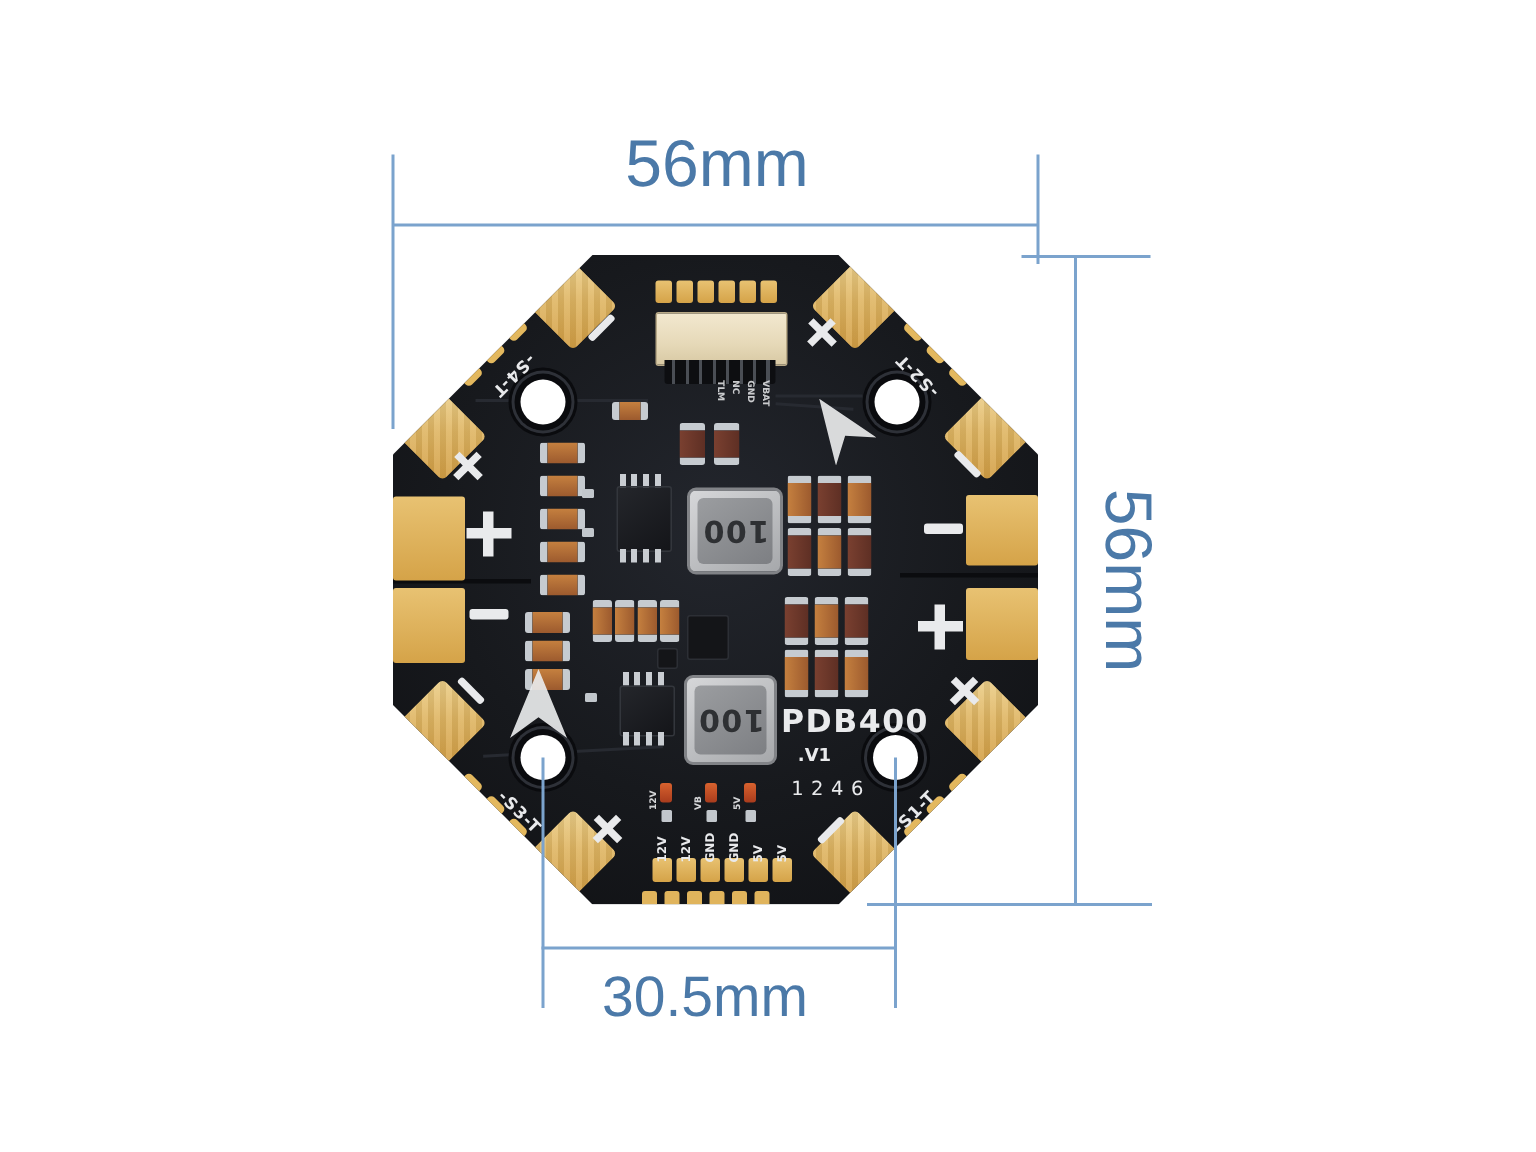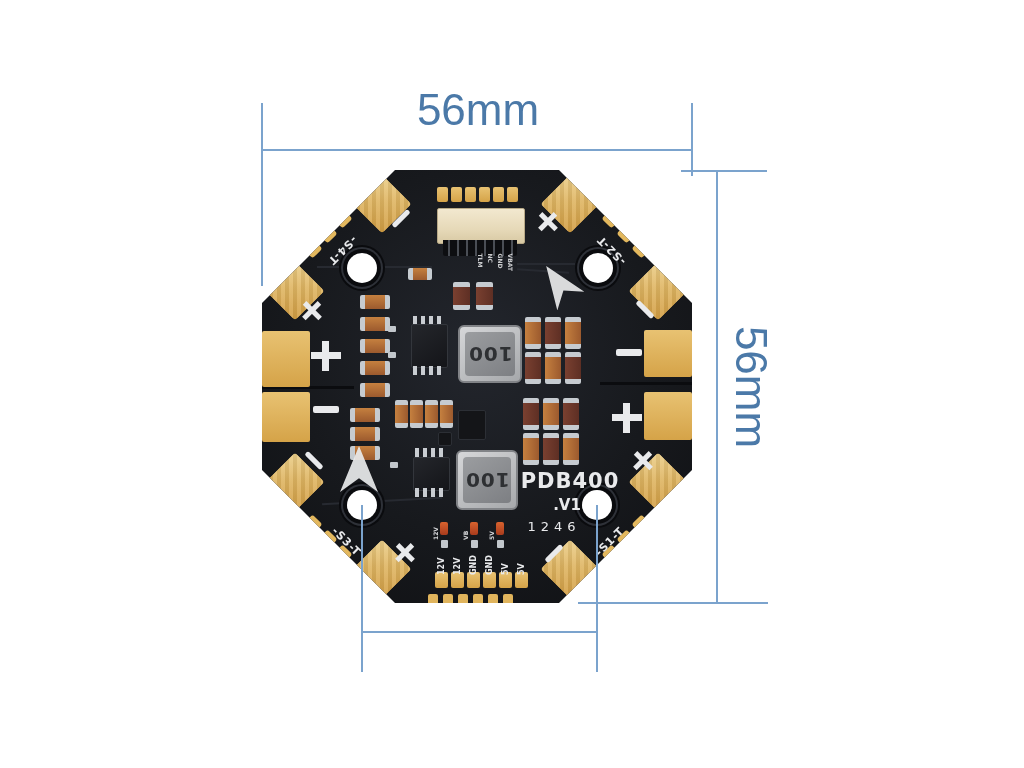--- a/index.html
+++ b/index.html
@@ -199,21 +199,21 @@
     <div class="led" style="left:208px;top:352px;width:8px;height:13px;"></div>
     <div class="chip" style="left:209px;top:370px;width:7px;height:8px;"></div>
     <div class="silk rm90" style="left:218px;top:354px;width:24px;height:8px;font-size:6px;line-height:8px;opacity:.9;">5V</div>
     <div class="led" style="left:234px;top:352px;width:8px;height:13px;"></div>
     <div class="chip" style="left:235px;top:370px;width:7px;height:8px;"></div>
 
     <div class="arrow" style="left:280px;top:92px;width:33px;height:43px;transform:rotate(-35deg);"></div>
     <div class="arrow" style="left:78px;top:276px;width:38px;height:46px;"></div>
 
     <div class="silk tcenter" style="left:258px;top:299px;width:100px;font-size:21px;letter-spacing:1px;">PDB400</div>
-    <div class="silk tcenter" style="left:280px;top:326px;width:50px;font-size:15px;">.V1</div>
+    <div class="silk tcenter" style="left:256px;top:326px;width:50px;font-size:12px;">.V1</div>
     <div class="silk tcenter" style="left:252px;top:349px;width:80px;font-size:13px;letter-spacing:5px;font-weight:normal;">1246</div>
 
     <div class="silk tcenter r135" style="left:50px;top:74px;width:60px;height:12px;font-size:11px;line-height:12px;letter-spacing:1px;">-S4-T</div>
     <div class="silk tcenter rm135" style="left:320px;top:74px;width:60px;height:12px;font-size:11px;line-height:12px;letter-spacing:1px;">-S2-T</div>
     <div class="silk tcenter r45" style="left:54px;top:366px;width:60px;height:12px;font-size:11px;line-height:12px;letter-spacing:1px;">-S3-T</div>
     <div class="silk tcenter rm45" style="left:318px;top:366px;width:60px;height:12px;font-size:11px;line-height:12px;letter-spacing:1px;">-S1-T</div>
 
     <div class="dash rm45" style="left:128px;top:46px;width:22px;height:5px;"></div>
     <div class="plus r45" style="left:39px;top:130px;width:22px;height:22px;"></div>
     <div class="plus r45" style="left:275px;top:41px;width:22px;height:22px;"></div>
@@ -234,14 +234,15 @@
   <div class="dlabel" style="left:398px;top:86px;width:160px;font-size:44px;line-height:48px;">56mm</div>
 
   <div class="dline" style="left:716px;top:171px;width:2px;height:432px;"></div>
   <div class="dline" style="left:681px;top:170px;width:86px;height:2px;"></div>
   <div class="dline" style="left:578px;top:602px;width:190px;height:2px;"></div>
   <div class="dlabel r90" style="left:651px;top:364px;width:200px;font-size:44px;line-height:46px;">56mm</div>
 
   <div class="dline" style="left:361px;top:505px;width:2px;height:167px;"></div>
   <div class="dline" style="left:596px;top:505px;width:2px;height:167px;"></div>
   <div class="dline" style="left:361px;top:631px;width:237px;height:2px;"></div>
+  <div class="dlabel" style="left:380px;top:644px;width:180px;font-size:38px;line-height:42px;">30.5mm</div>
 
 </div>
 
 </body></html>

